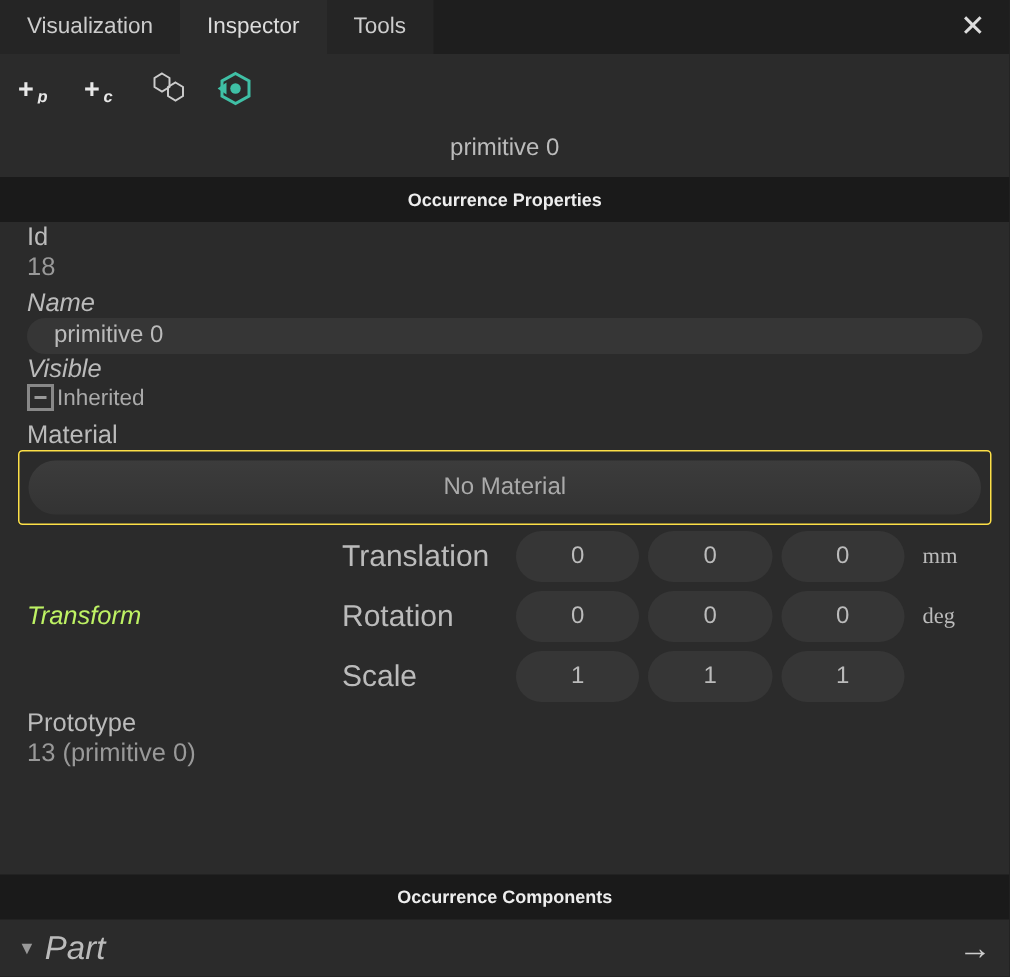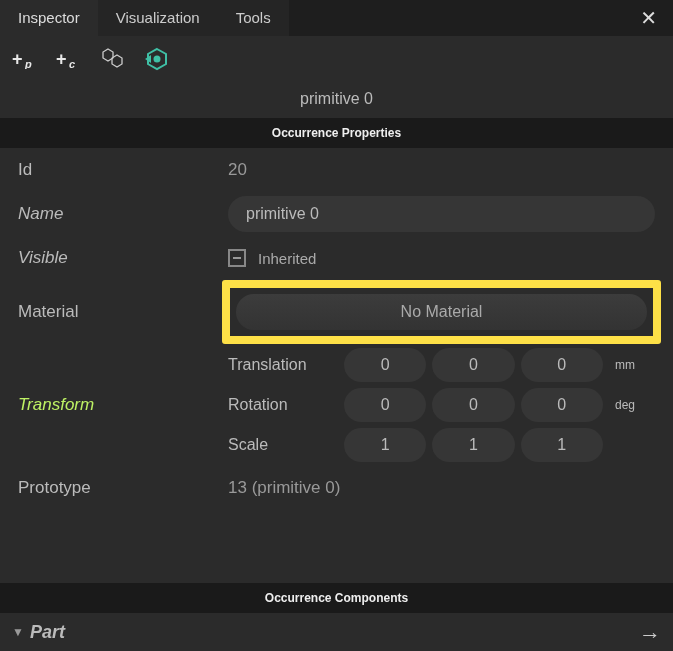--- a/index.html
+++ b/index.html
@@ -82,23 +82,23 @@
       font-weight: bold;
       font-size: 12px;
       text-align: center;
       padding: 8px 0;
     }
     .props {
       background: #2b2b2b;
     }
     .row {
       display: flex;
-      align-items: center;
       min-height: 44px;
       padding: 0 18px;
+      flex-direction: column;
     }
     .row-label {
       width: 210px;
       flex-shrink: 0;
       color: #bbb;
       font-size: 17px;
     }
     .row-label.italic {
       font-style: italic;
     }
@@ -114,41 +114,41 @@
       height: 36px;
       padding: 0 18px;
       color: #bbb;
       display: flex;
       align-items: center;
       font-size: 16px;
     }
     .checkbox-row {
       display: flex;
       align-items: center;
-      gap: 12px;
+      gap: 2px;
     }
     .checkbox {
       width: 18px;
       height: 18px;
       border: 2px solid #888;
       background: #2b2b2b;
       position: relative;
       display: flex;
       align-items: center;
       justify-content: center;
     }
     .checkbox::after {
       content: "";
       width: 8px;
       height: 2px;
       background: #999;
     }
     .material-wrap {
       flex: 1;
-      border: 8px solid #fde047;
+      border: 1px solid #fde047;
       border-radius: 3px;
       padding: 6px;
       margin-left: -6px;
       margin-right: -6px;
     }
     .material-btn {
       width: 100%;
       background: linear-gradient(to bottom, #3c3c3c, #333);
       border-radius: 20px;
       height: 36px;
@@ -179,73 +179,74 @@
       gap: 6px;
     }
     .trow {
       display: flex;
       align-items: center;
       gap: 6px;
     }
     .trow-label {
       width: 110px;
       color: #bbb;
-      font-size: 16px;
+      font-size: 20px;
     }
     .num-field {
       flex: 1;
       background: #363636;
       border-radius: 18px;
       height: 34px;
       display: flex;
       align-items: center;
       justify-content: center;
       color: #bbb;
       font-size: 16px;
       min-width: 0;
     }
     .unit {
       width: 46px;
       color: #bbb;
-      font-size: 12px;
+      font-size: 15px;
       padding-left: 6px;
+      font-family: Liberation Serif, serif;
     }
     .spacer {
       flex: 1;
     }
     .part-row {
       display: flex;
       align-items: center;
       padding: 6px 12px;
       color: #bbb;
     }
     .tri {
       color: #999;
       margin-right: 6px;
       font-size: 12px;
     }
     .part-text {
       font-style: italic;
-      font-weight: bold;
-      font-size: 18px;
+      font-weight: normal;
+      font-size: 22px;
     }
     .arrow-right {
       margin-left: auto;
       color: #ccc;
       font-size: 22px;
     }
   </style>
 </head>
 <body>
 
 <div class="panel">
 
   <div class="tabbar">
+    <div class="tab">Visualization</div>
     <div class="tab active">Inspector</div>
-    <div class="tab">Visualization</div>
     <div class="tab">Tools</div>
     <div class="close-btn">
       <span>✕</span>
     </div>
   </div>
 
   <div class="toolbar">
     <div class="tbtn">
       <svg width="26" height="20" viewBox="0 0 26 20">
         <text x="0" y="16" fill="#e8e8e8" font-size="18" font-weight="bold">+</text>
@@ -274,21 +275,21 @@
   </div>
 
   <div class="object-name">primitive 0</div>
 
   <div class="section-header">Occurrence Properties</div>
 
   <div class="props">
 
     <div class="row">
       <div class="row-label">Id</div>
-      <div class="row-value">20</div>
+      <div class="row-value">18</div>
     </div>
 
     <div class="row">
       <div class="row-label italic">Name</div>
       <div class="text-field">primitive 0</div>
     </div>
 
     <div class="row">
       <div class="row-label italic">Visible</div>
       <div class="checkbox-row">

